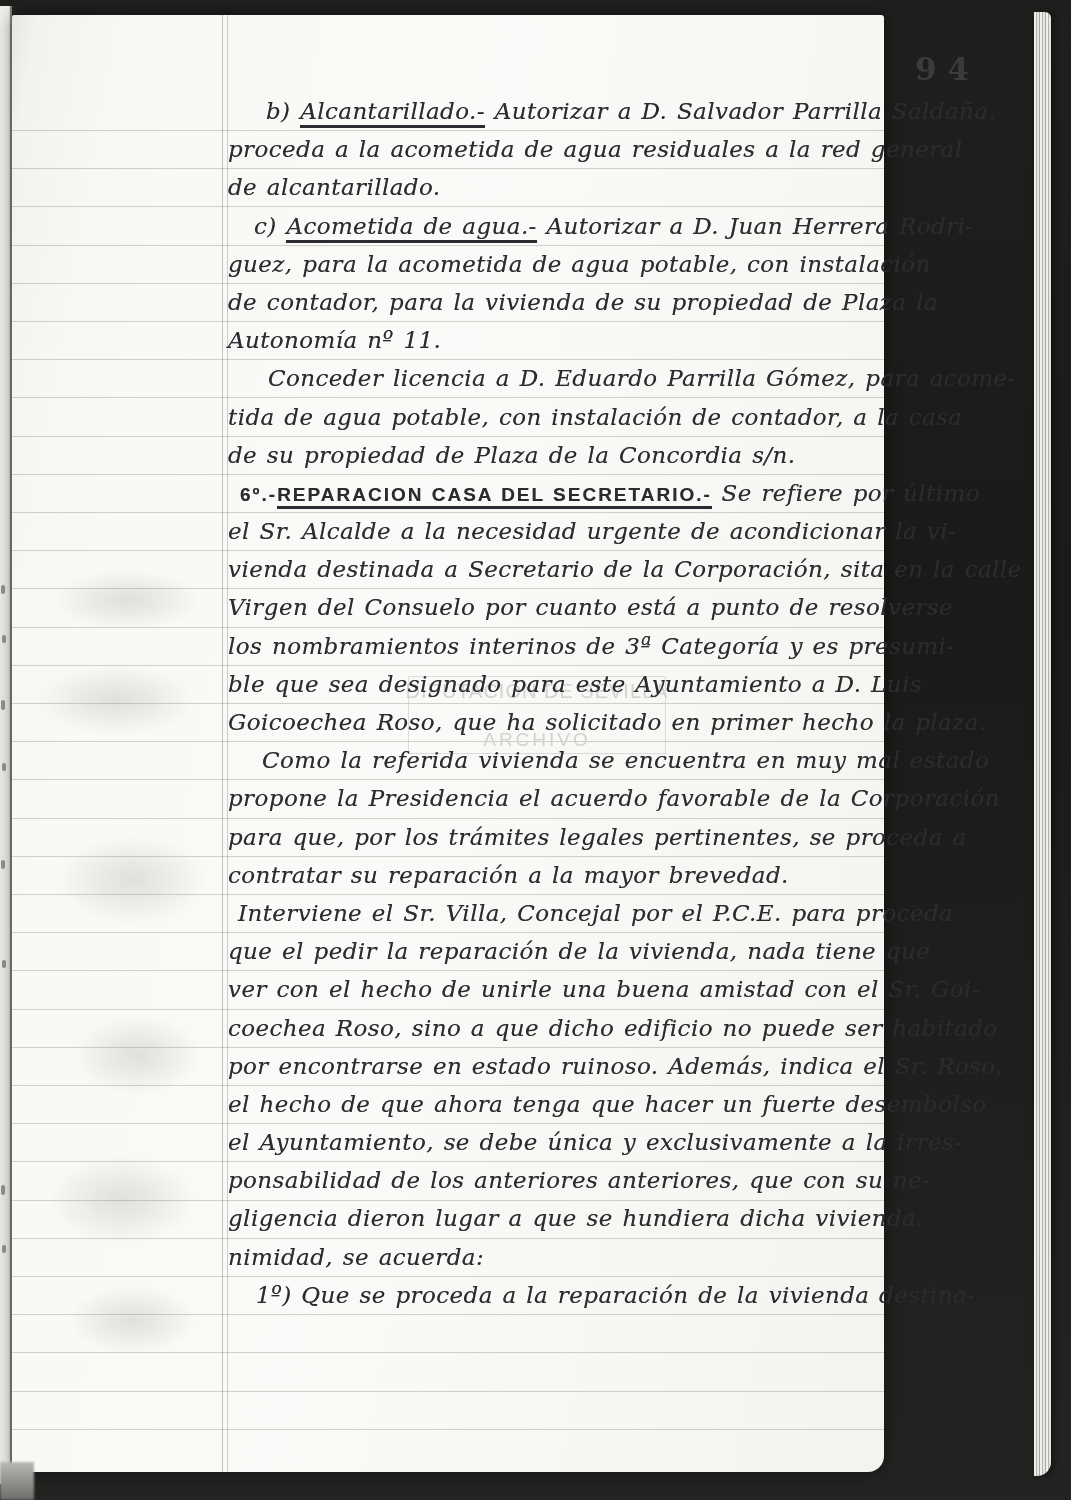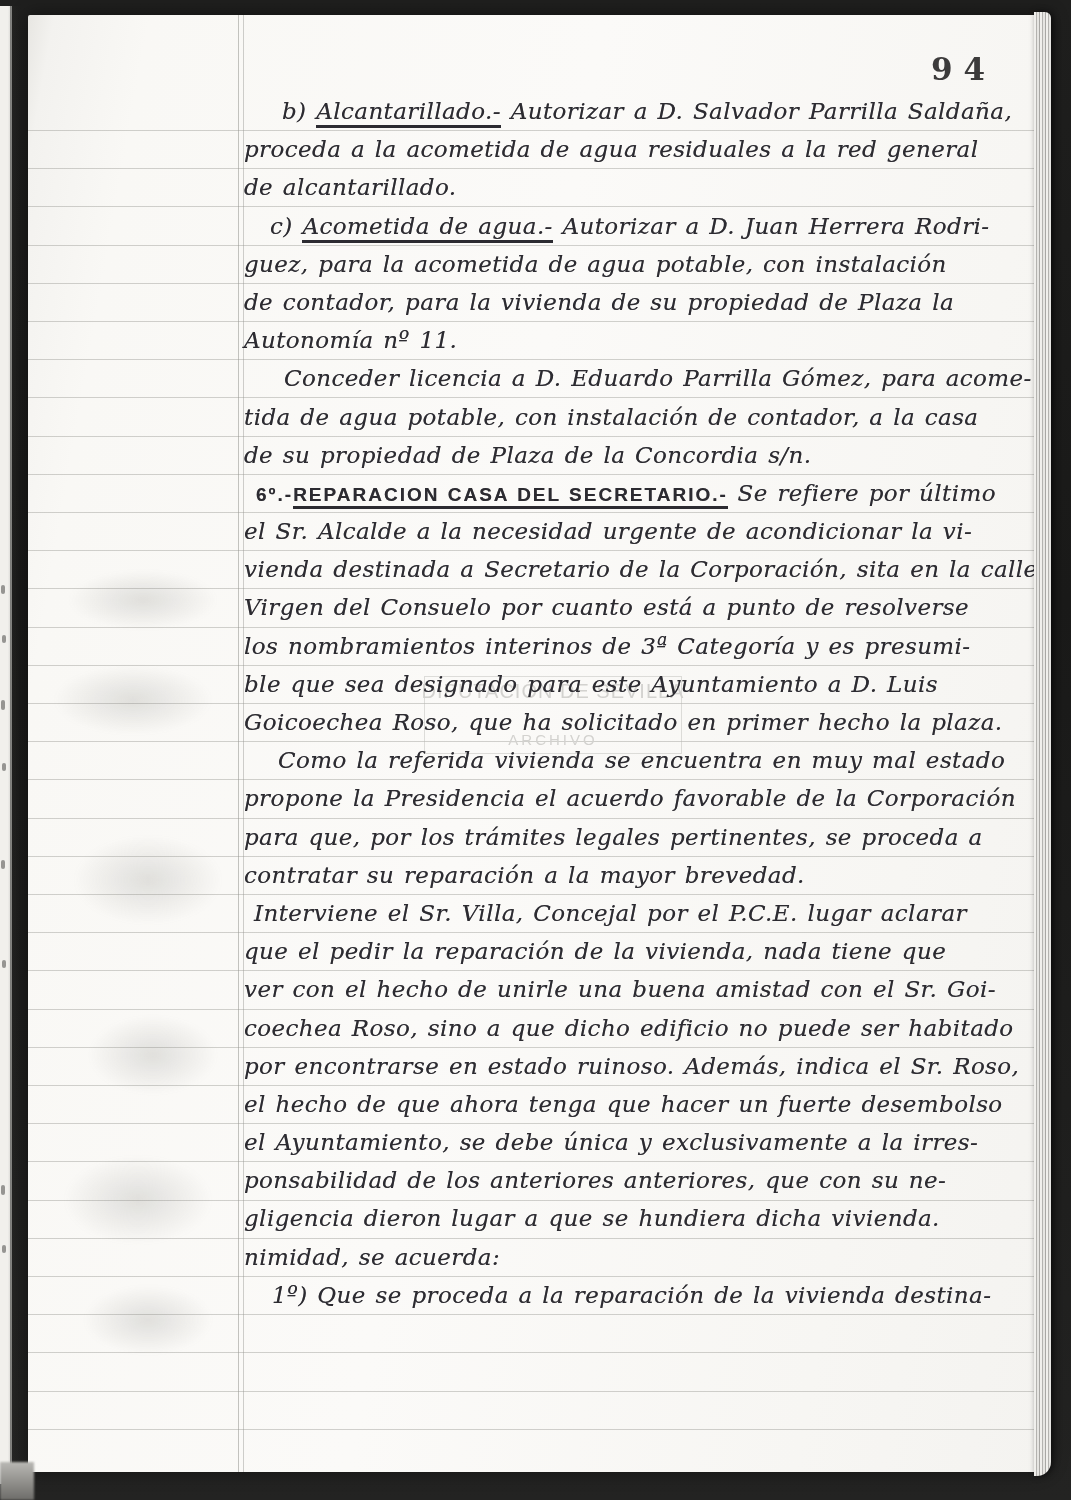--- a/index.html
+++ b/index.html
@@ -15,21 +15,21 @@
     position:absolute;left:0;top:6px;width:12px;height:1478px;
     background:linear-gradient(to right,#f1f0ec 0 8px,#cfcecb 12px);
   }
   .tick{position:absolute;width:4px;border-radius:2px;background:#4b4b48;opacity:.55;}
   .crease{
     position:absolute;left:10px;top:6px;width:10px;height:1478px;
     background:linear-gradient(to right,rgba(40,40,38,.55),rgba(40,40,38,0));
   }
   
   .page{
-    position:absolute;left:28px;top:15px;width:1022px;height:1457px;
+    position:absolute;left:12px;top:15px;width:872px;height:1457px;
     background:linear-gradient(100deg,#e7e6e2 0px,#f3f2ef 26px,#f9f8f5 120px,#fbfaf8 45%,#f7f6f3 80%,#f4f3f0 100%);
     border-radius:2px 3px 16px 4px;
     box-shadow:0 0 18px rgba(0,0,0,.45);
   }
   .rules{
     position:absolute;left:0;right:0;top:115px;bottom:6px;
     background:repeating-linear-gradient(to bottom,
       rgba(138,138,132,.38) 0 1px, rgba(0,0,0,0) 1px 38.2px);
   }
   .margin-line{
@@ -44,21 +44,21 @@
   }
   .watermark{
     position:absolute;left:396px;top:661px;width:256px;height:76px;
     border:1px solid rgba(185,185,180,.45);
     display:flex;flex-direction:column;align-items:center;justify-content:center;
     color:#d3d2cf;font-family:"Liberation Sans",sans-serif;
     pointer-events:none;
     gap:25px;
   }
   .wm1{font-size:20px;letter-spacing:1px;line-height:24px;white-space:nowrap;}
-  .wm2{font-size:15px;letter-spacing:3px;line-height:24px;}
+  .wm2{font-size:19px;letter-spacing:3px;line-height:24px;}
   
   .manuscript{
     position:absolute;left:216px;top:77px;width:806px;
     color:#2c2b31;
   }
   .ms-line{
     height:38.2px;line-height:38.2px;white-space:nowrap;
     text-shadow:0 0 .5px rgba(44,43,49,.55);
   }
   .seg{display:inline;}
@@ -141,21 +141,21 @@
         <div class="ms-line"><span class="seg script">el Sr. Alcalde a la necesidad urgente de acondicionar la vi-</span></div>
         <div class="ms-line"><span class="seg script">vienda destinada a Secretario de la Corporación, sita en la calle</span></div>
         <div class="ms-line"><span class="seg script">Virgen del Consuelo por cuanto está a punto de resolverse</span></div>
         <div class="ms-line"><span class="seg script">los nombramientos interinos de 3ª Categoría y es presumi-</span></div>
         <div class="ms-line"><span class="seg script">ble que sea designado para este Ayuntamiento a D. Luis</span></div>
         <div class="ms-line"><span class="seg script">Goicoechea Roso, que ha solicitado en primer hecho la plaza.</span></div>
         <div class="ms-line" style="padding-left: 34px;"><span class="seg script">Como la referida vivienda se encuentra en muy mal estado</span></div>
         <div class="ms-line"><span class="seg script">propone la Presidencia el acuerdo favorable de la Corporación</span></div>
         <div class="ms-line"><span class="seg script">para que, por los trámites legales pertinentes, se proceda a</span></div>
         <div class="ms-line"><span class="seg script">contratar su reparación a la mayor brevedad.</span></div>
-        <div class="ms-line" style="padding-left: 10px;"><span class="seg script">Interviene el Sr. Villa, Concejal por el P.C.E. lugar aclarar</span></div>
+        <div class="ms-line" style="padding-left: 10px;"><span class="seg script">Interviene el Sr. Villa, Concejal por el P.C.E. para proceda</span></div>
         <div class="ms-line"><span class="seg script">que el pedir la reparación de la vivienda, nada tiene que</span></div>
         <div class="ms-line"><span class="seg script">ver con el hecho de unirle una buena amistad con el Sr. Goi-</span></div>
         <div class="ms-line"><span class="seg script">coechea Roso, sino a que dicho edificio no puede ser habitado</span></div>
         <div class="ms-line"><span class="seg script">por encontrarse en estado ruinoso. Además, indica el Sr. Roso,</span></div>
         <div class="ms-line"><span class="seg script">el hecho de que ahora tenga que hacer un fuerte desembolso</span></div>
         <div class="ms-line"><span class="seg script">el Ayuntamiento, se debe única y exclusivamente a la irres-</span></div>
         <div class="ms-line"><span class="seg script">ponsabilidad de los anteriores anteriores, que con su ne-</span></div>
         <div class="ms-line"><span class="seg script">gligencia dieron lugar a que se hundiera dicha vivienda.</span></div>
         <div class="ms-line"><span class="seg script">nimidad, se acuerda:</span></div>
         <div class="ms-line" style="padding-left: 28px;"><span class="seg script">1º) Que se proceda a la reparación de la vivienda destina-</span></div>

